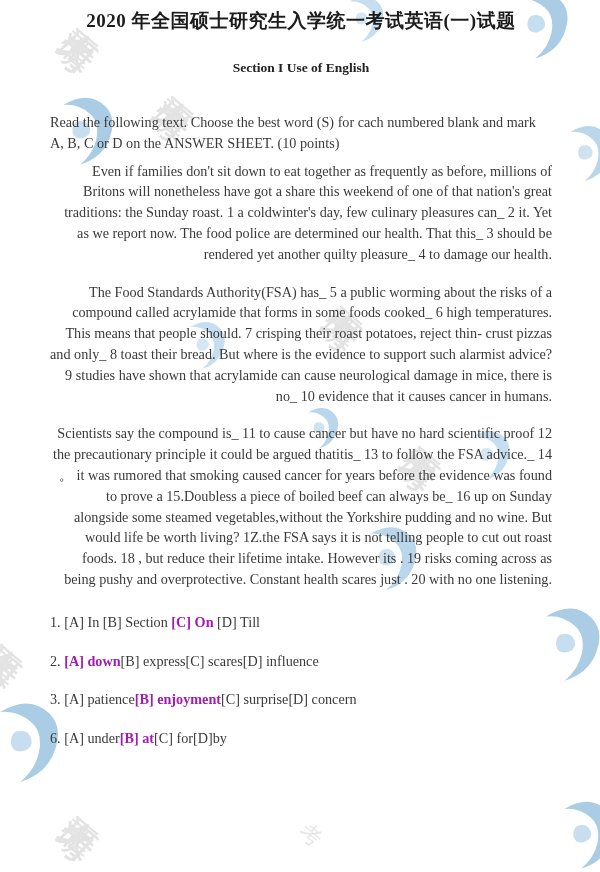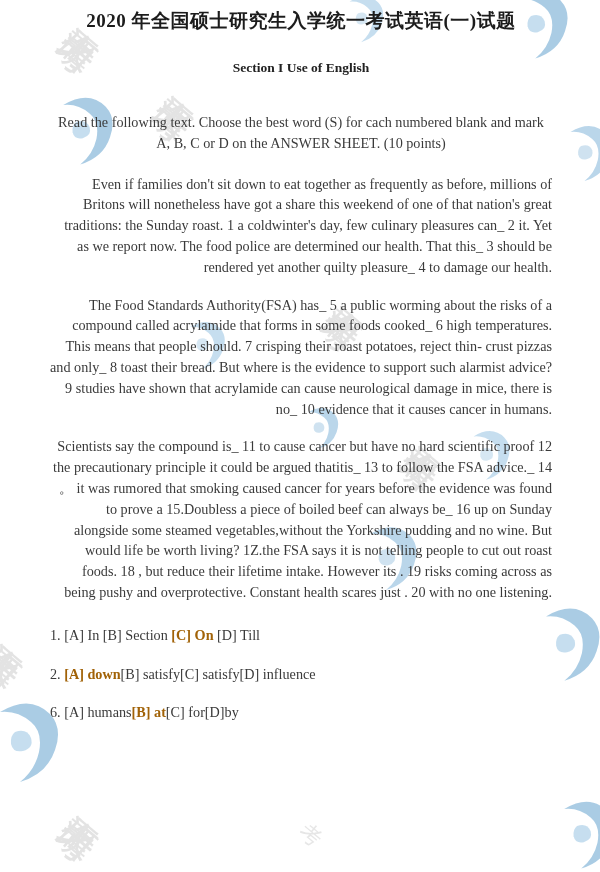--- a/index.html
+++ b/index.html
@@ -56,40 +56,39 @@
     color: #222;
     margin-bottom: 36px;
   }
   .directions-label {
     font-size: 14.2px;
     margin-bottom: 14px;
   }
   .directions-text {
     font-size: 14.2px;
     line-height: 20.8px;
-    margin-bottom: 20px;
+    margin-bottom: 7px;
     max-width: 512px;
-    text-align: center;
   }
   .para {
     font-size: 14.2px;
     line-height: 20.8px;
     margin-bottom: 17px;
     max-width: 512px;
     text-align: right;
   }
   .questions { margin-top: 22px; }
   .question {
     font-size: 14.2px;
     line-height: 20.8px;
     margin-bottom: 18px;
     white-space: nowrap;
   }
   .answer-red {
-    color: #a16207;
+    color: #a21caf;
     font-weight: bold;
   }
 </style>
 </head>
 <body>
 
 <div class="wm-layer">
 
   <span class="wm-text" style="left:88px;  top:12px;">海天考研</span>
   <span class="wm-text" style="left:183px; top:80px;">海天考研</span>
@@ -185,25 +184,29 @@
 
   <div class="questions">
 
     <div class="question">
       <span>1.</span>
       <span>[A] In [B] Section </span><span class="answer-red">[C] On</span><span> [D] Till</span>
     </div>
 
     <div class="question">
       <span>2.</span>
-      <span></span><span class="answer-red">[A] down</span><span>[B] satisfy[C] satisfy[D] influence</span>
-    </div>
-
+      <span></span><span class="answer-red">[A] down</span><span>[B] express[C] scares[D] influence</span>
+    </div>
+
+    <div class="question">
+      <span>3.</span>
+      <span>[A] patience</span><span class="answer-red">[B] enjoyment</span><span>[C] surprise[D] concern</span>
+    </div>
 
 
 
     <div class="question">
       <span>6.</span>
-      <span>[A] humans</span><span class="answer-red">[B] at</span><span>[C] for[D]by</span>
+      <span>[A] under</span><span class="answer-red">[B] at</span><span>[C] for[D]by</span>
     </div>
 
   </div>
 </div>
 
 </body></html>

